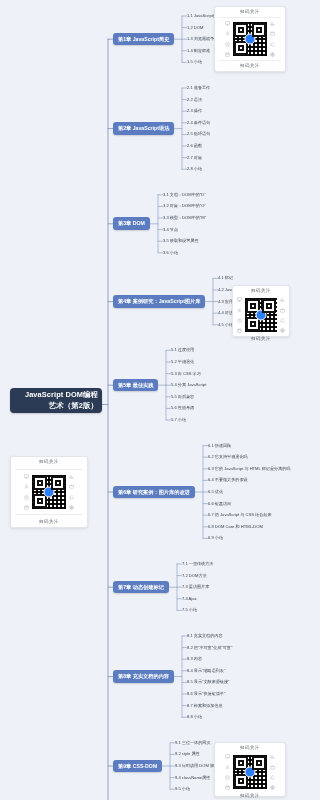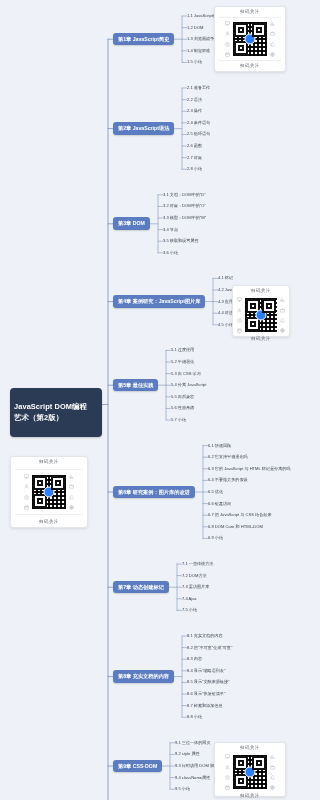--- a/index.html
+++ b/index.html
@@ -15,22 +15,22 @@
 
   
   .root{
     position:absolute;
     left:10px;top:388px;
     width:92px;
     box-sizing:border-box;
     background:#2b3a55;
     color:#ffffff;
     border-radius:4px;
-    padding:14px 4px;
-    text-align:left;
+    padding:2px 4px;
+    text-align:right;
     font-size:7.4px;
     font-weight:bold;
     line-height:1.45;
     letter-spacing:.1px;
     box-shadow:0 1px 2px rgba(0,0,0,.18);
   }
 
   
   .chapter{
     position:absolute;

